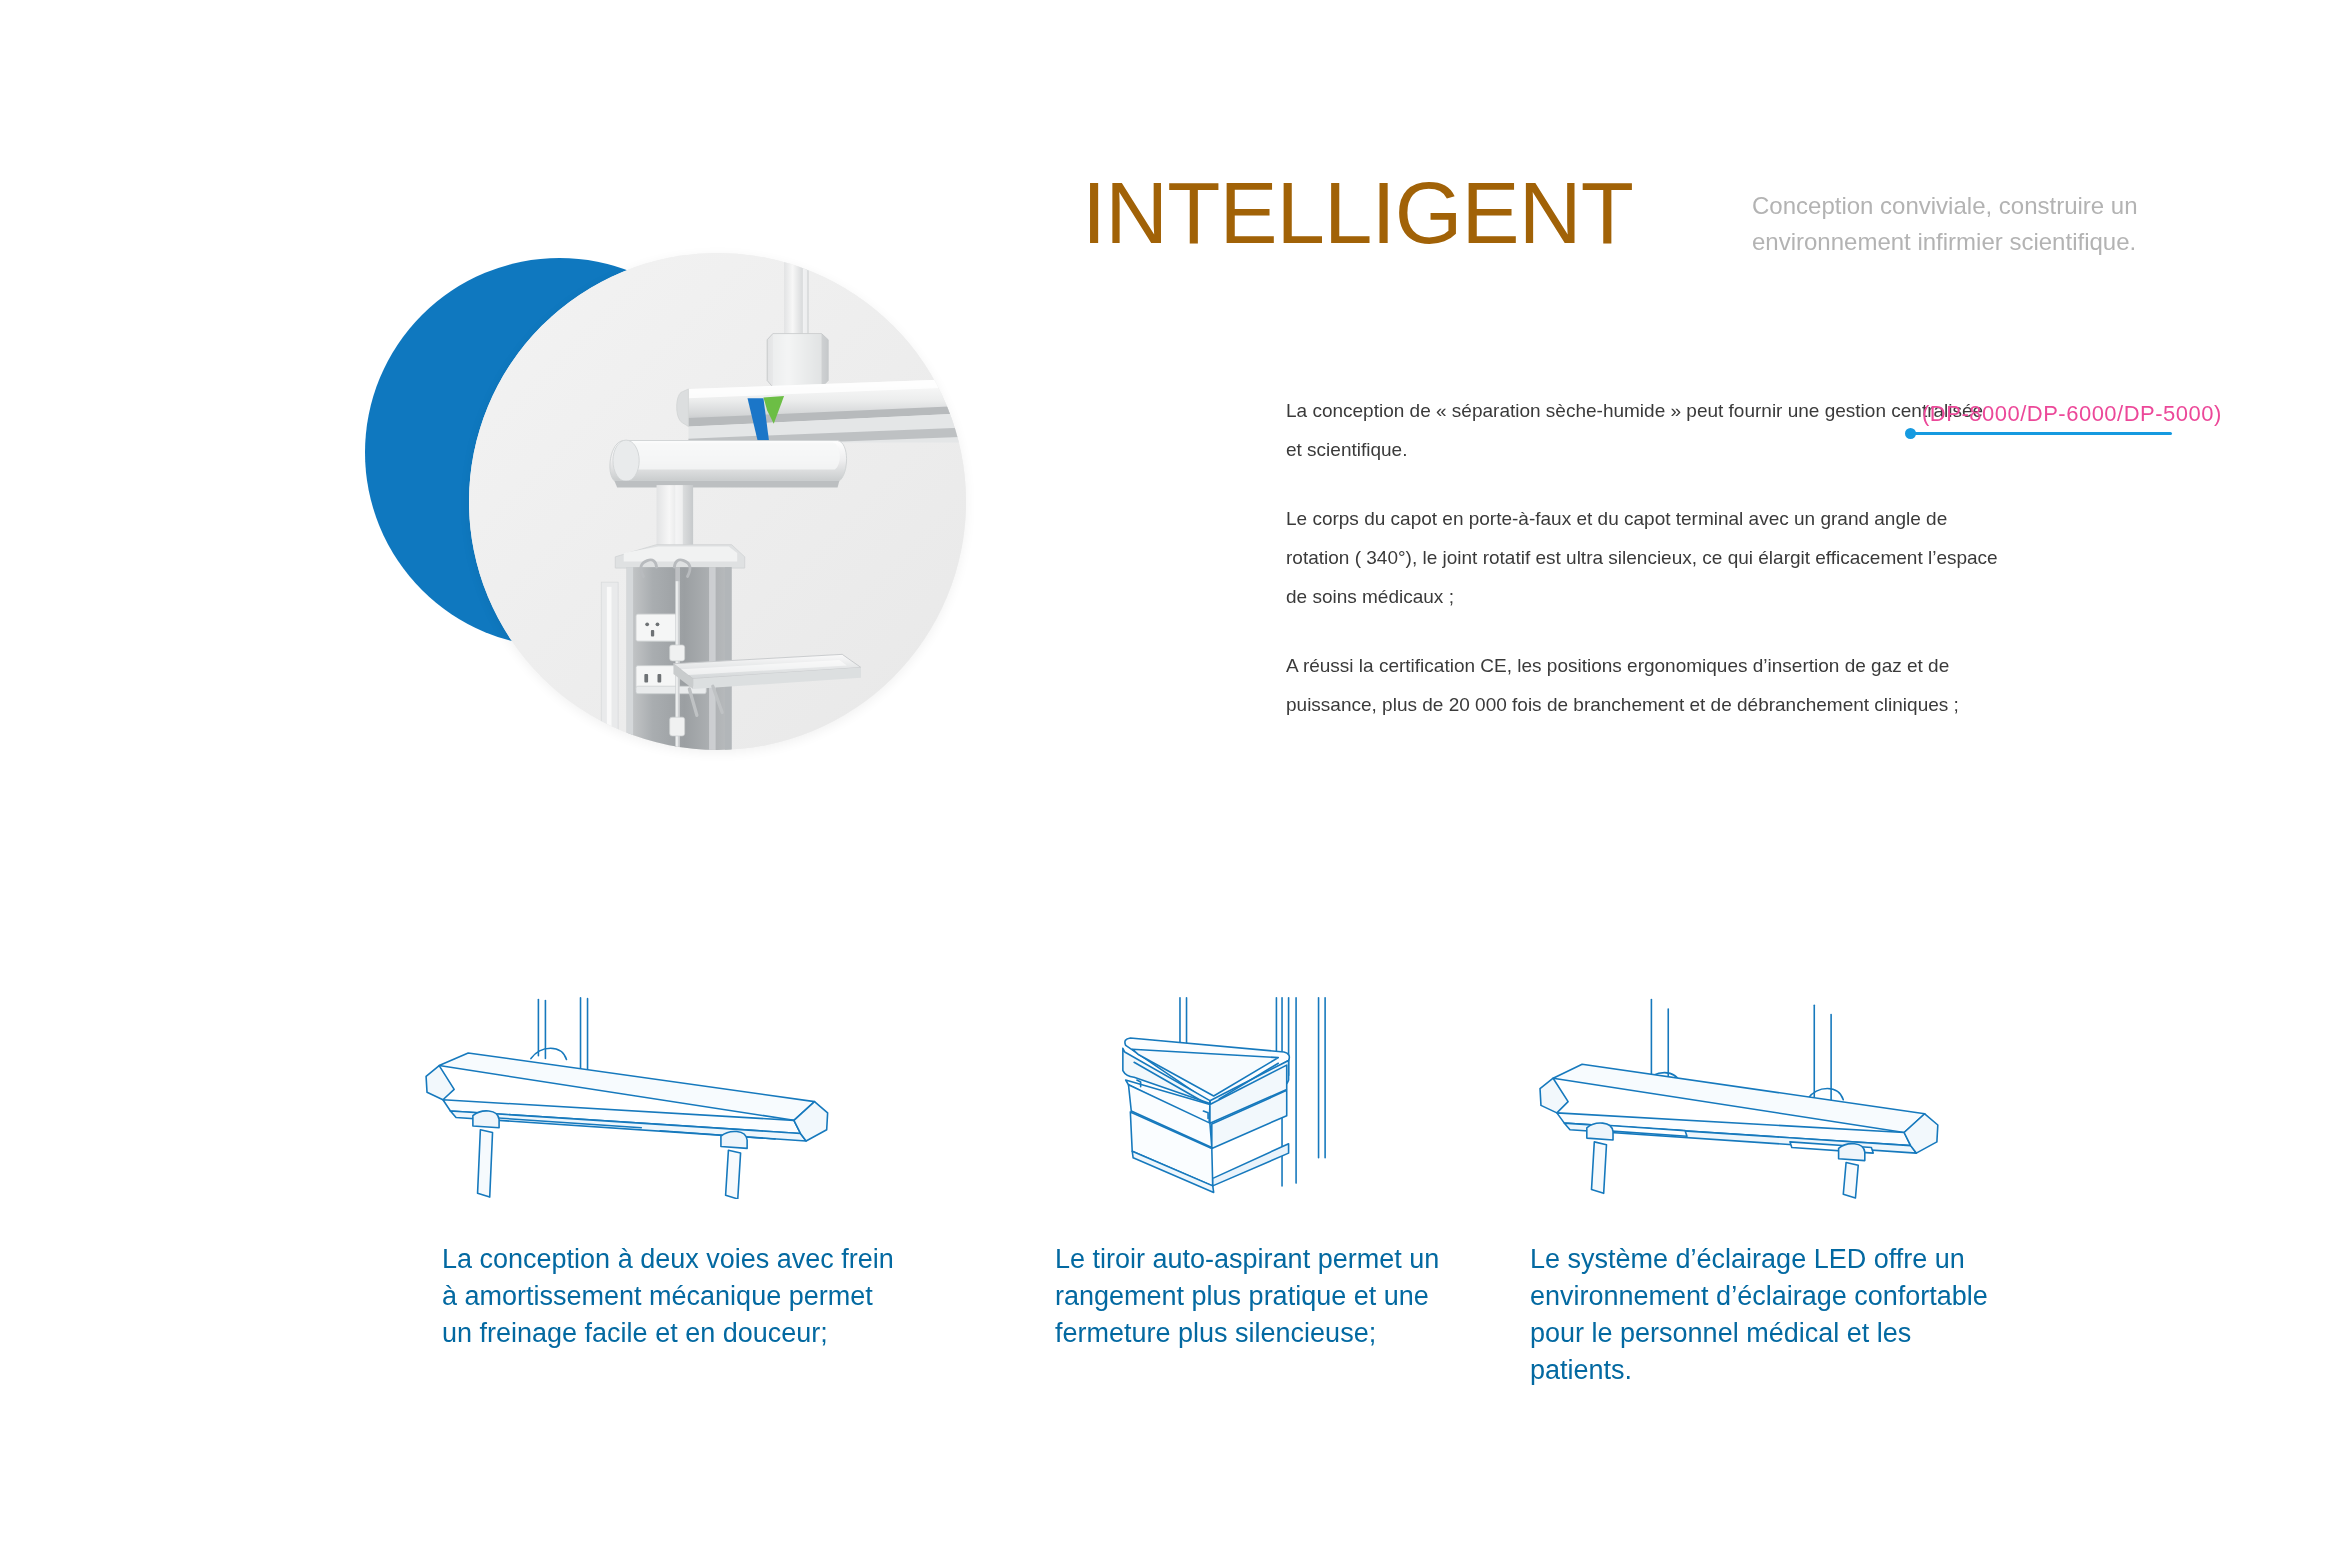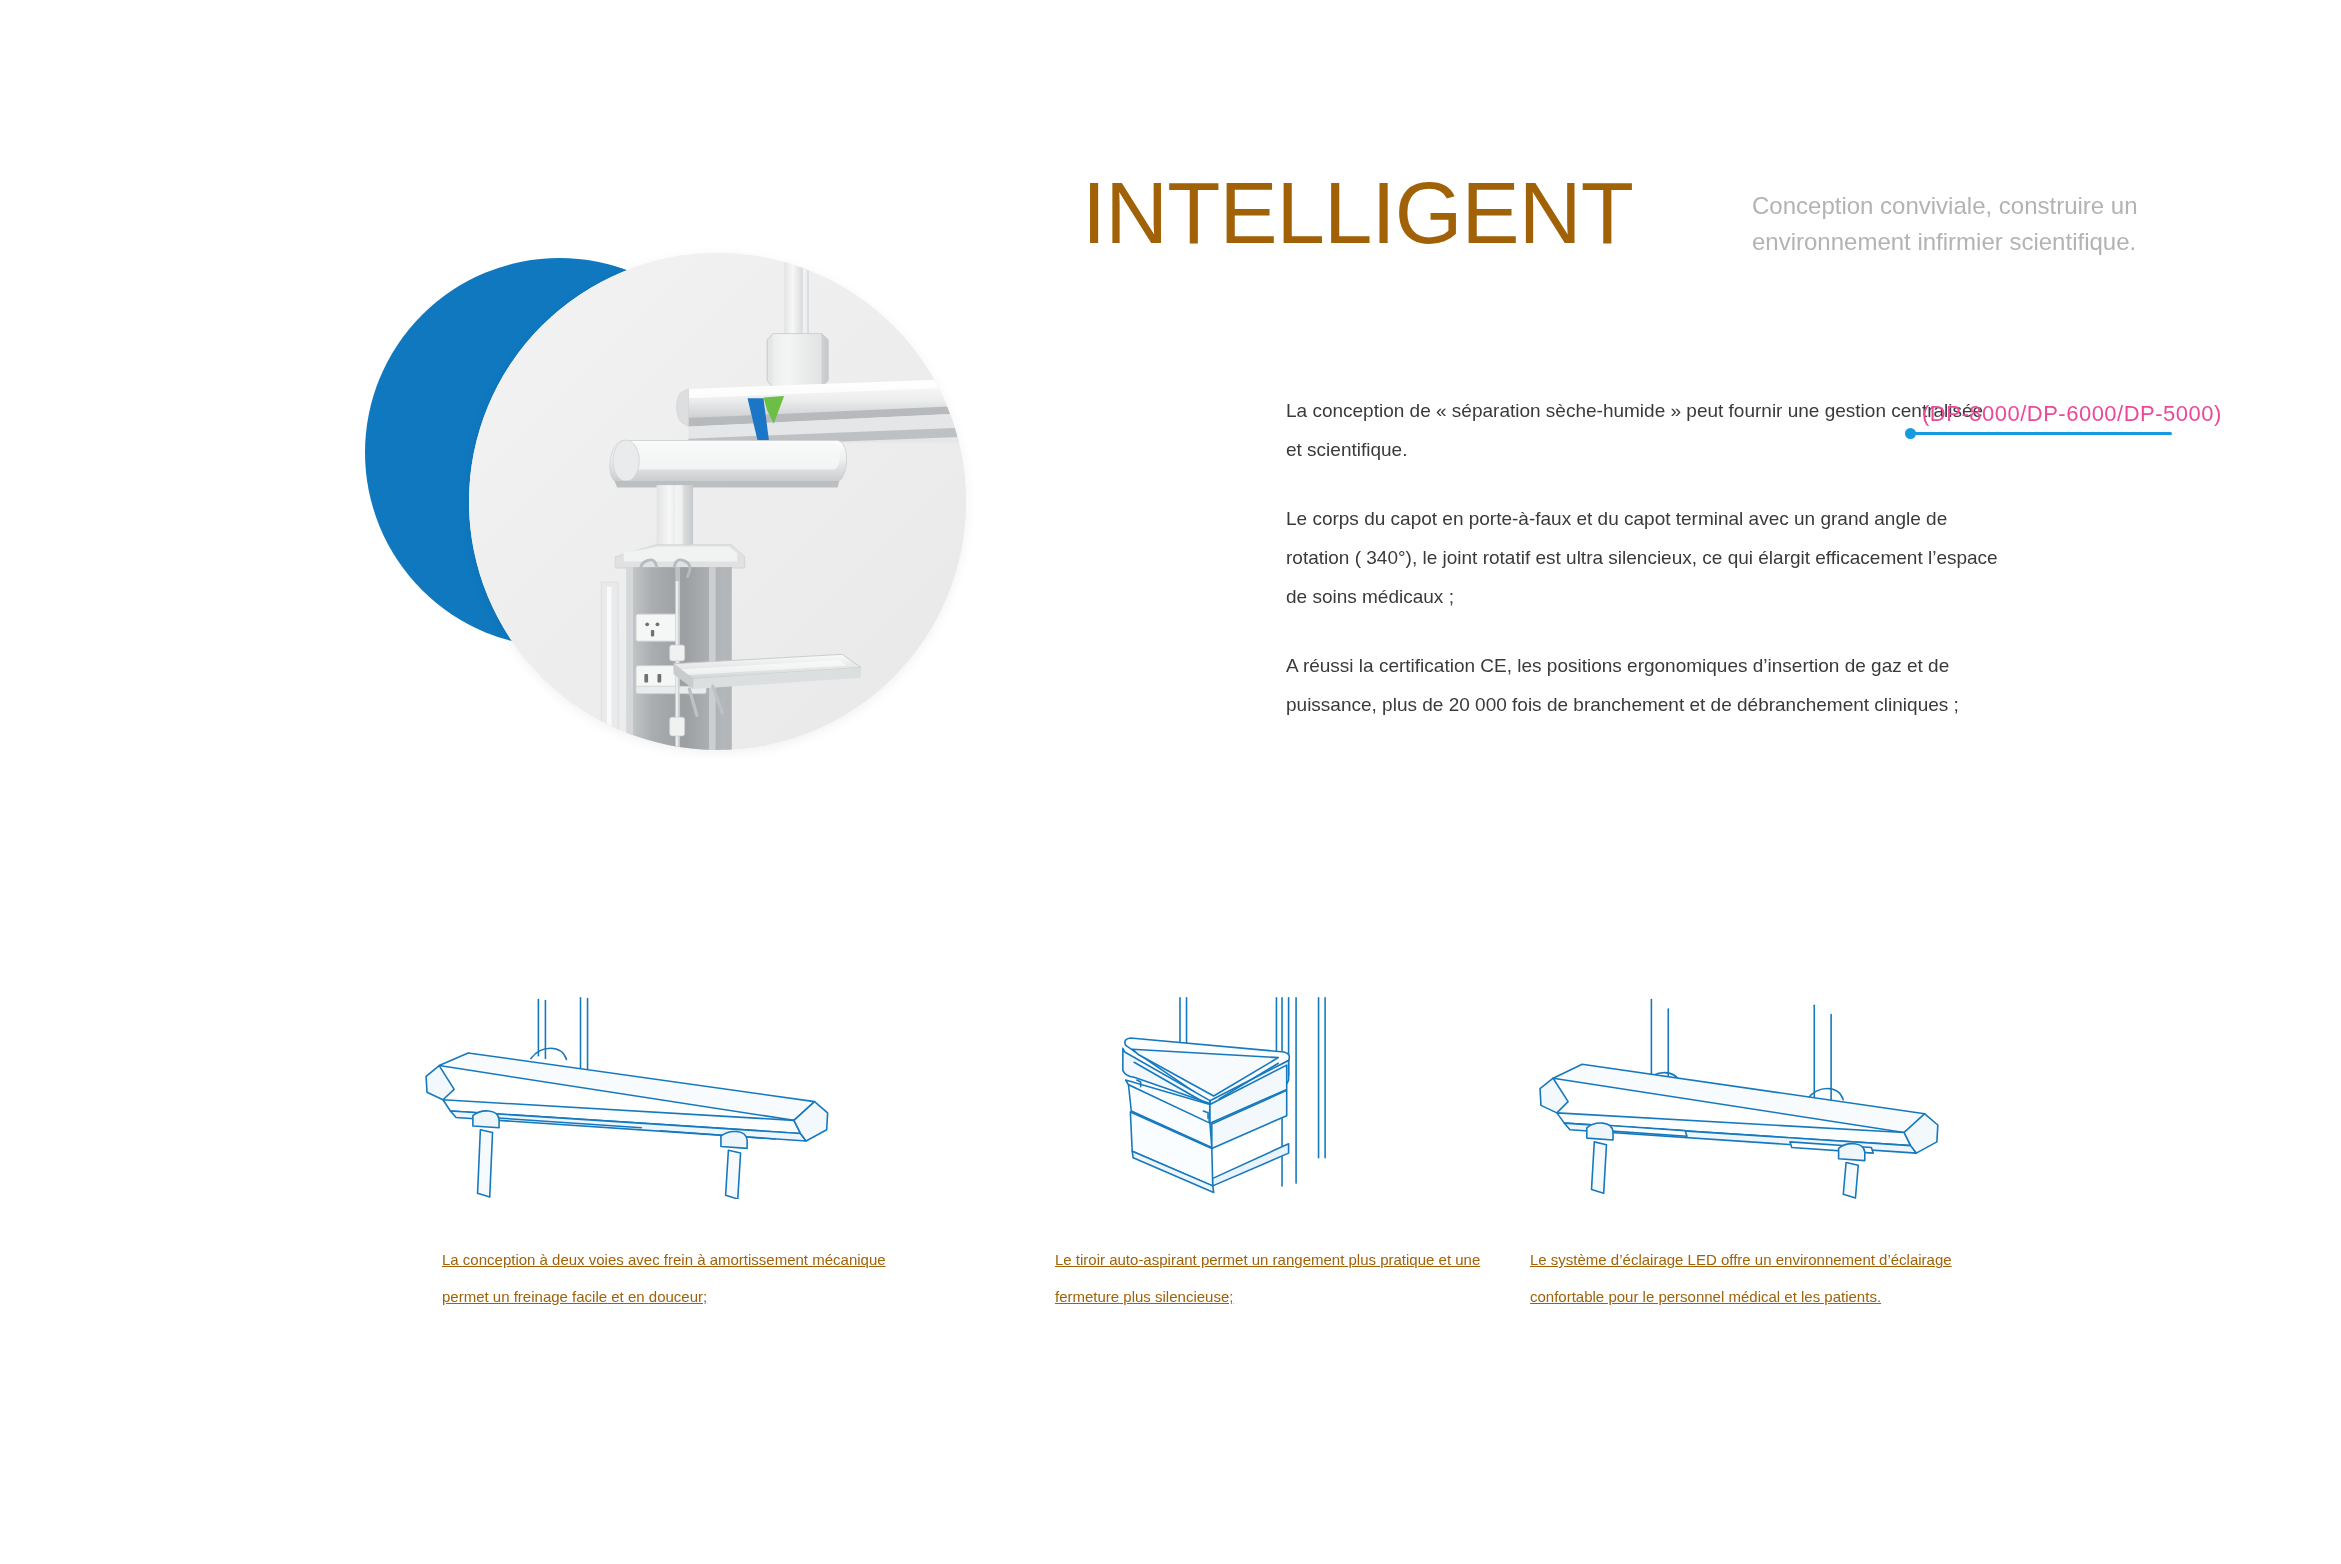--- a/index.html
+++ b/index.html
@@ -70,23 +70,22 @@
   
   .features{position:absolute;left:0;top:993px;width:2398px;height:515px;}
   .feature{position:absolute;top:0;width:585px;height:515px;}
   .f1{left:398px;}
   .f2{left:998px;}
   .f3{left:1511px;}
 
   .feature .art{position:absolute;left:0;top:0;width:468px;height:206px;}
   .feature .cap{
     position:absolute;left:44px;top:248px;width:468px;
-    font-size:15px;line-height:37px;color:#a16207;
+    font-size:27px;line-height:37px;color:#0369a1;
     white-space:pre-line;
-    text-decoration:underline;
   }
   .f2 .cap{left:33px;width:431px;margin-left:24px;}
   .f3 .cap{left:19px;width:482px;}
   .f2 .art{left:47px;width:328px;}
   .f3 .art{left:0;width:468px;}
 </style>
 </head>
 <body>
 
 <div class="page">

